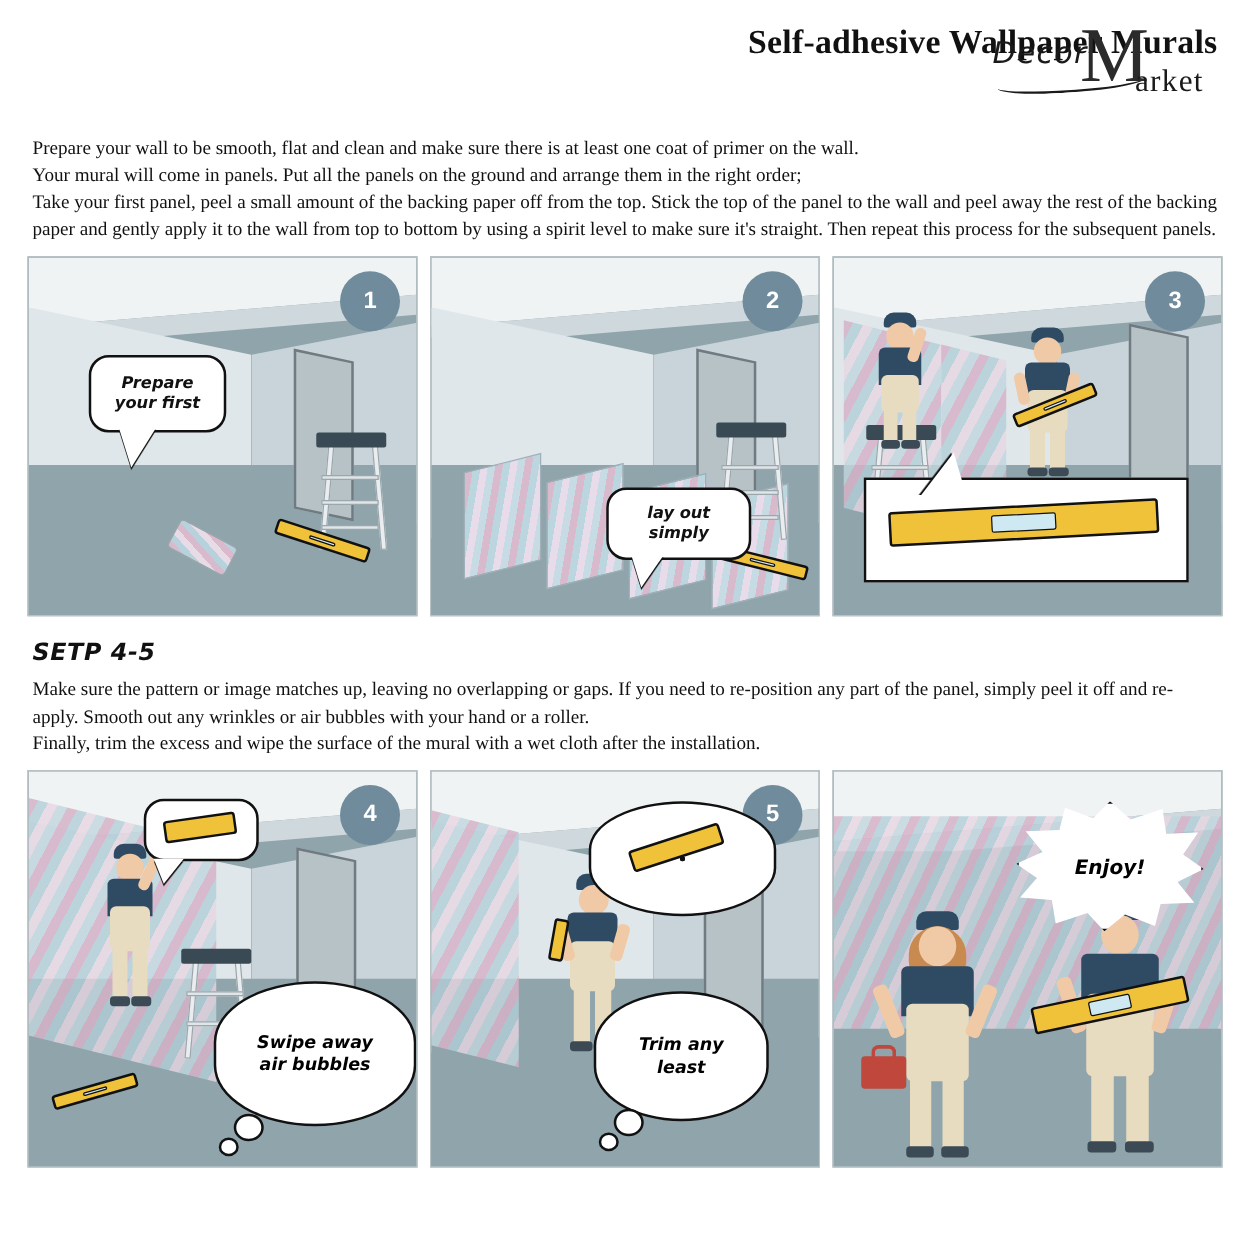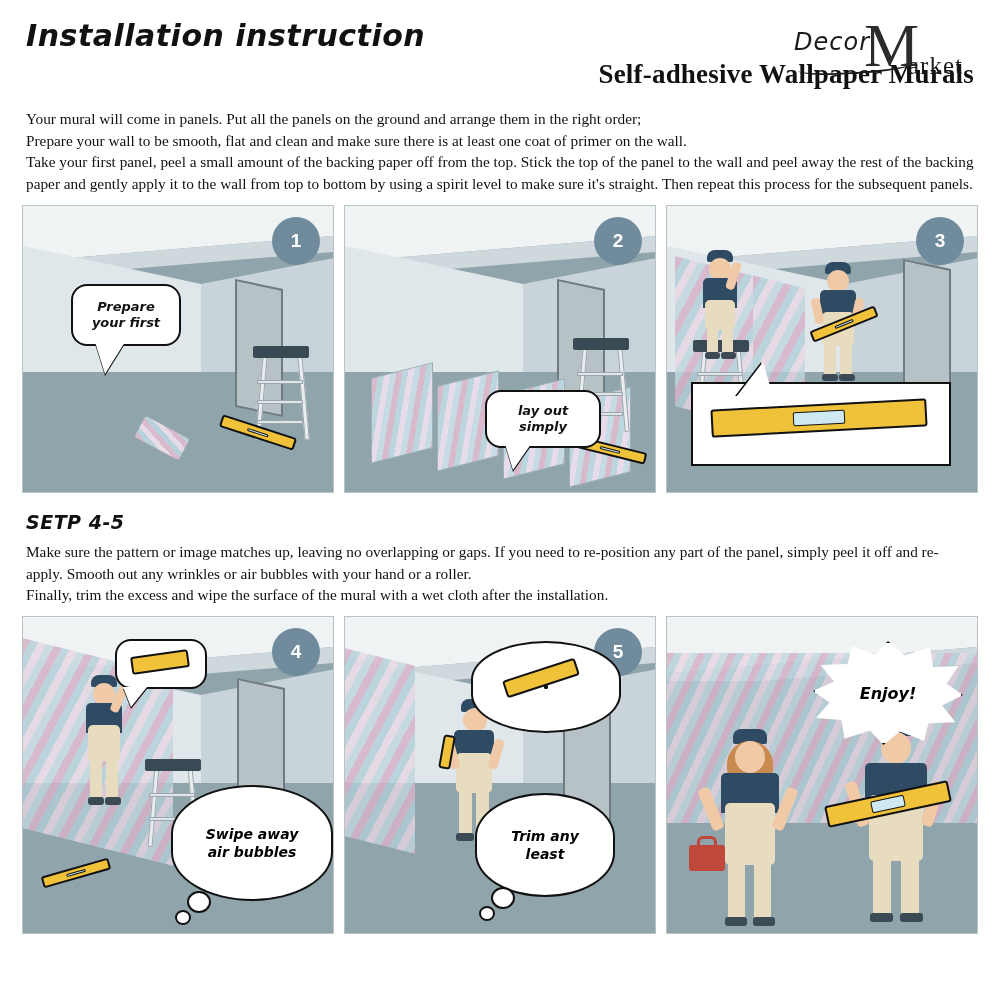--- a/index.html
+++ b/index.html
@@ -300,34 +300,33 @@
     border: 1px solid #9fb0b8;
     transform: skewY(-14deg);
   }
 </style>
 </head>
 <body>
 
 <div class="page">
 
   <div class="header">
-    <h1 class="title-main">Installation instruction</h1>
     <h2 class="title-sub">Self-adhesive  Wallpaper Murals</h2>
 
     <div class="logo">
       <span class="logo-decor">Decor</span>
       <span class="logo-swoosh"></span>
       <span class="logo-m">M</span>
       <span class="logo-arket">arket</span>
     </div>
   </div>
 
   <div class="para">
+    <p>Prepare your wall to be smooth, flat and clean and make sure there is at least one coat of primer on the wall.</p>
     <p>Your mural will come in panels. Put all the panels on the ground and arrange them in the right order;</p>
-    <p>Prepare your wall to be smooth, flat and clean and make sure there is at least one coat of primer on the wall.</p>
     <p>Take your first panel, peel a small amount of the backing paper off from the top. Stick the top of the panel to the wall and peel away the rest of the backing paper and gently apply it to the wall from top to bottom by using a spirit level to make sure it's straight. Then repeat this process for the subsequent panels.</p>
   </div>
 
   <div class="panel-row">
 
     <div class="panel">
       <div class="ceiling"></div>
       <div class="ceil-strip"></div>
       <div class="wall-left"></div>
       <div class="wall-right"></div>

